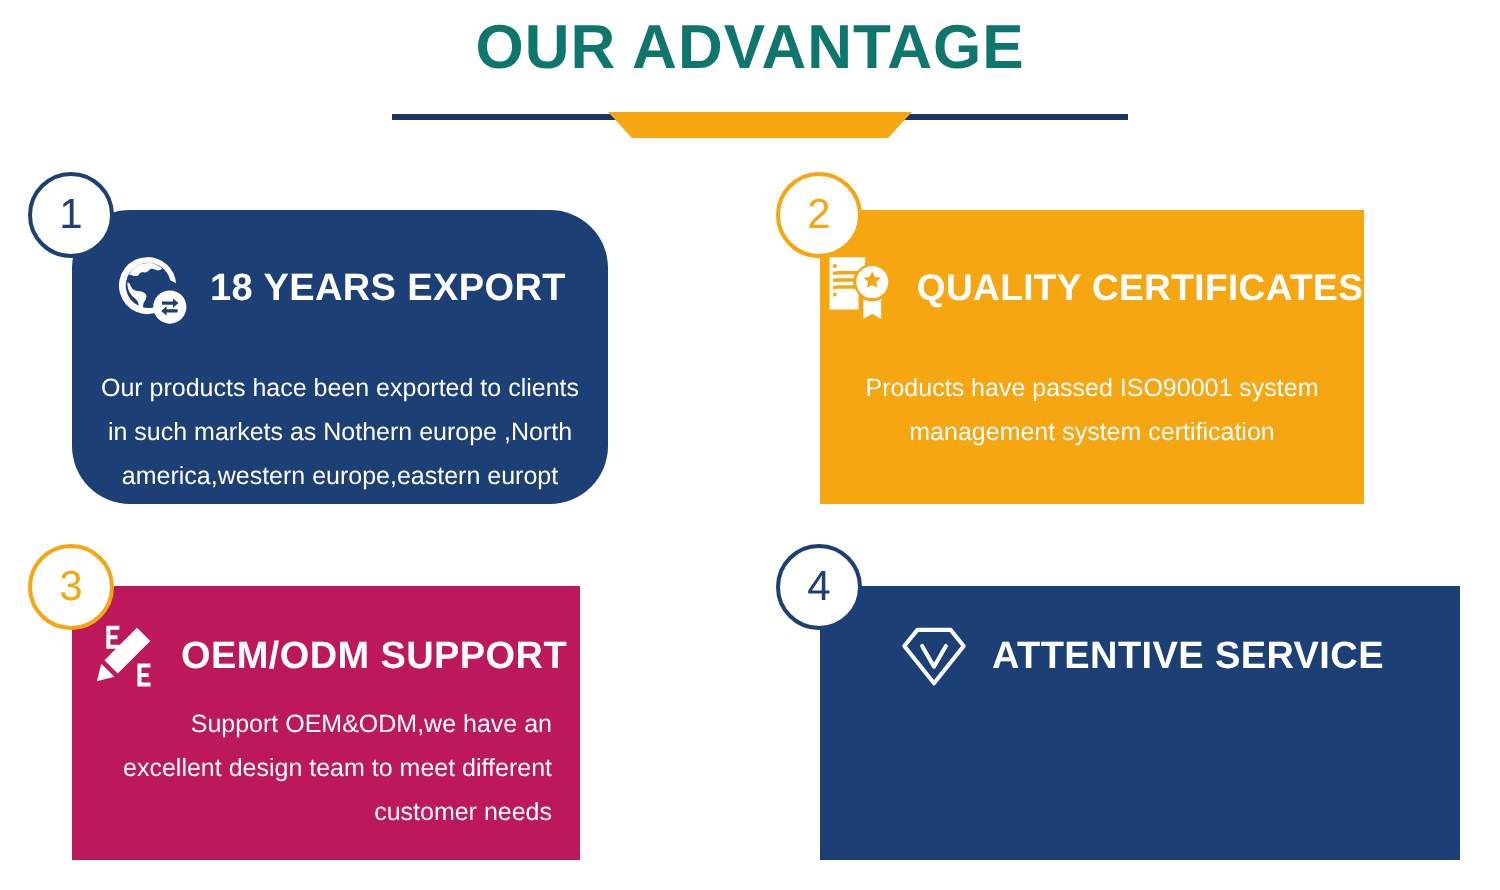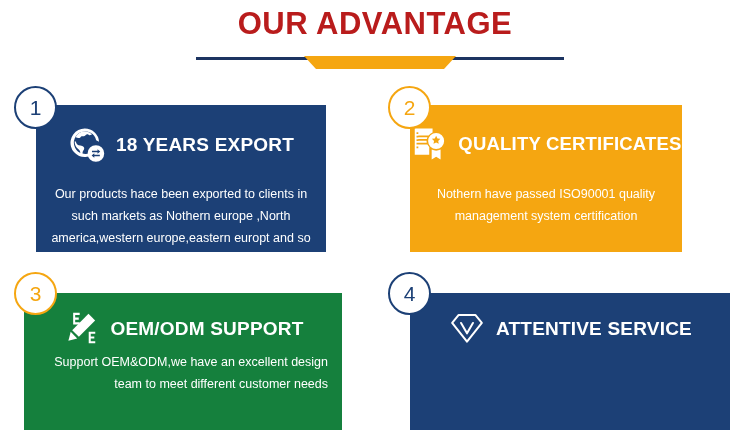--- a/index.html
+++ b/index.html
@@ -25,41 +25,41 @@
   }
   #page-title {
     position: absolute;
     left: 0;
     top: 4px;
     width: 750px;
     text-align: center;
     font-size: 31px;
     font-weight: bold;
     letter-spacing: 0.5px;
-    color: #b91c1c;
+    color: #0f766e;
     line-height: 40px;
     white-space: nowrap;
   }
   #title-divider {
     position: absolute;
     left: 196px;
     top: 50px;
     width: 368px;
     height: 22px;
   }
 
   
   .card {
     position: absolute;
     box-sizing: border-box;
     padding: 0;
   }
-  .card-1 { left: 36px;  top: 105px; width: 290px; height: 147px; background: #1C4076; }
+  .card-1 { left: 36px;  top: 105px; width: 268px; height: 147px; background: #1C4076; border-radius: 29px; }
   .card-2 { left: 410px; top: 105px; width: 272px; height: 147px; background: #F5A611; }
-  .card-3 { left: 24px;  top: 293px; width: 318px; height: 137px; background: #15803d; }
+  .card-3 { left: 36px;  top: 293px; width: 254px; height: 137px; background: #be185d; }
   .card-4 { left: 410px; top: 293px; width: 320px; height: 137px; background: #1C4076; }
 
   
   .badge {
     position: absolute;
     width: 43px;
     height: 43px;
     border-radius: 50%;
     background: #ffffff;
     box-sizing: border-box;
@@ -157,21 +157,21 @@
 
 <div class="card card-2">
   <div class="card-head">
     <svg class="card-icon" viewBox="0 0 64 64">
       <path fill="#ffffff" d="M8 6h30v6.5a18 18 0 0 0-6.6 5.2H14v3h15.3a17.6 17.6 0 0 0-1 3H14v3h13.9c0 1 .1 2 .3 3H14v3h15.3a17.9 17.9 0 0 0 3.1 4.3V50H8V6zm3 6v3h3v-3h-3zm0 6v3h3v-3h-3zm0 6v3h3v-3h-3zm0 6v3h3v-3h-3zm0 6v3h3v-3h-3z"></path>
       <path fill="#ffffff" d="M44 13.5a13.5 13.5 0 1 0 0 27 13.5 13.5 0 0 0 0-27zm0 4.6 2.2 4.5 4.9.7-3.6 3.5.9 4.9-4.4-2.3-4.4 2.3.9-4.9-3.6-3.5 4.9-.7 2.2-4.5z"></path>
       <path fill="#ffffff" d="M36.5 41.4V58l7.5-4.4 7.5 4.4V41.4a16.5 16.5 0 0 1-15 0z"></path>
     </svg>
     <div class="card-title">QUALITY CERTIFICATES</div>
   </div>
-  <div class="card-body">Nothern have passed ISO90001 quality management system certification</div>
+  <div class="card-body">Products have passed ISO90001 system management system certification</div>
 </div>
 <div class="badge badge-orange badge-2">
   <span>2</span>
 </div>
 
 <div class="card card-3">
   <div class="card-head">
     <svg class="card-icon" viewBox="0 0 64 64">
       <path fill="#ffffff" d="M44.6 8.2 55.8 19.4 28.4 46.8 17.2 35.6 44.6 8.2z"></path>
       <path fill="#ffffff" d="m14.6 38.5 11 11-14.8 3.8 3.8-14.8z"></path>

